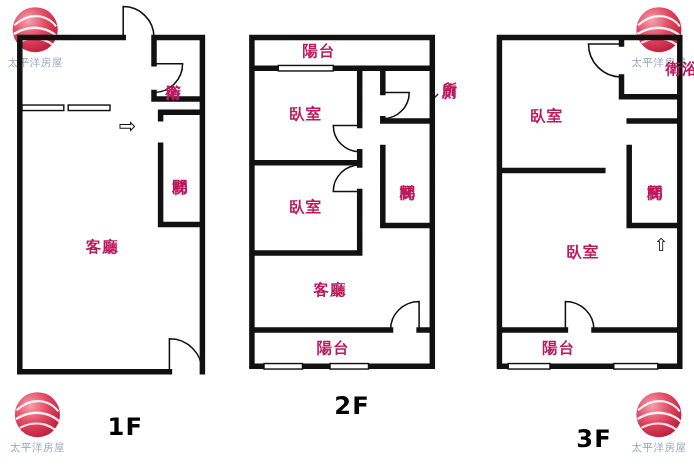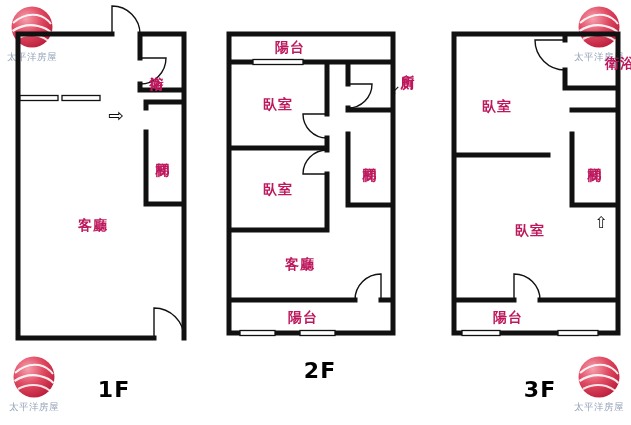--- a/index.html
+++ b/index.html
@@ -141,15 +141,15 @@
   <div class="lbl" style="left:300px;top:264px">客廳</div>
   <div class="lbl" style="left:303px;top:317px">陽台</div>
   <div class="floor-lbl" style="left:320px;top:370px">2F</div>
 
   <div class="lbl" style="left:620px;top:63px">衛浴</div>
   <div class="lbl" style="left:497px;top:106px">臥室</div>
   <div class="lbl v" style="left:595px;top:157px">梯間</div>
   <div class="arrow" style="left:601px;top:223px;font-size:16px">⇧</div>
   <div class="lbl" style="left:530px;top:230px">臥室</div>
   <div class="lbl" style="left:508px;top:317px">陽台</div>
-  <div class="floor-lbl" style="left:540px;top:389px">3F</div>
+  <div class="floor-lbl" style="left:540px;top:400px">3F</div>
 
 </div>
 
 </body></html>

